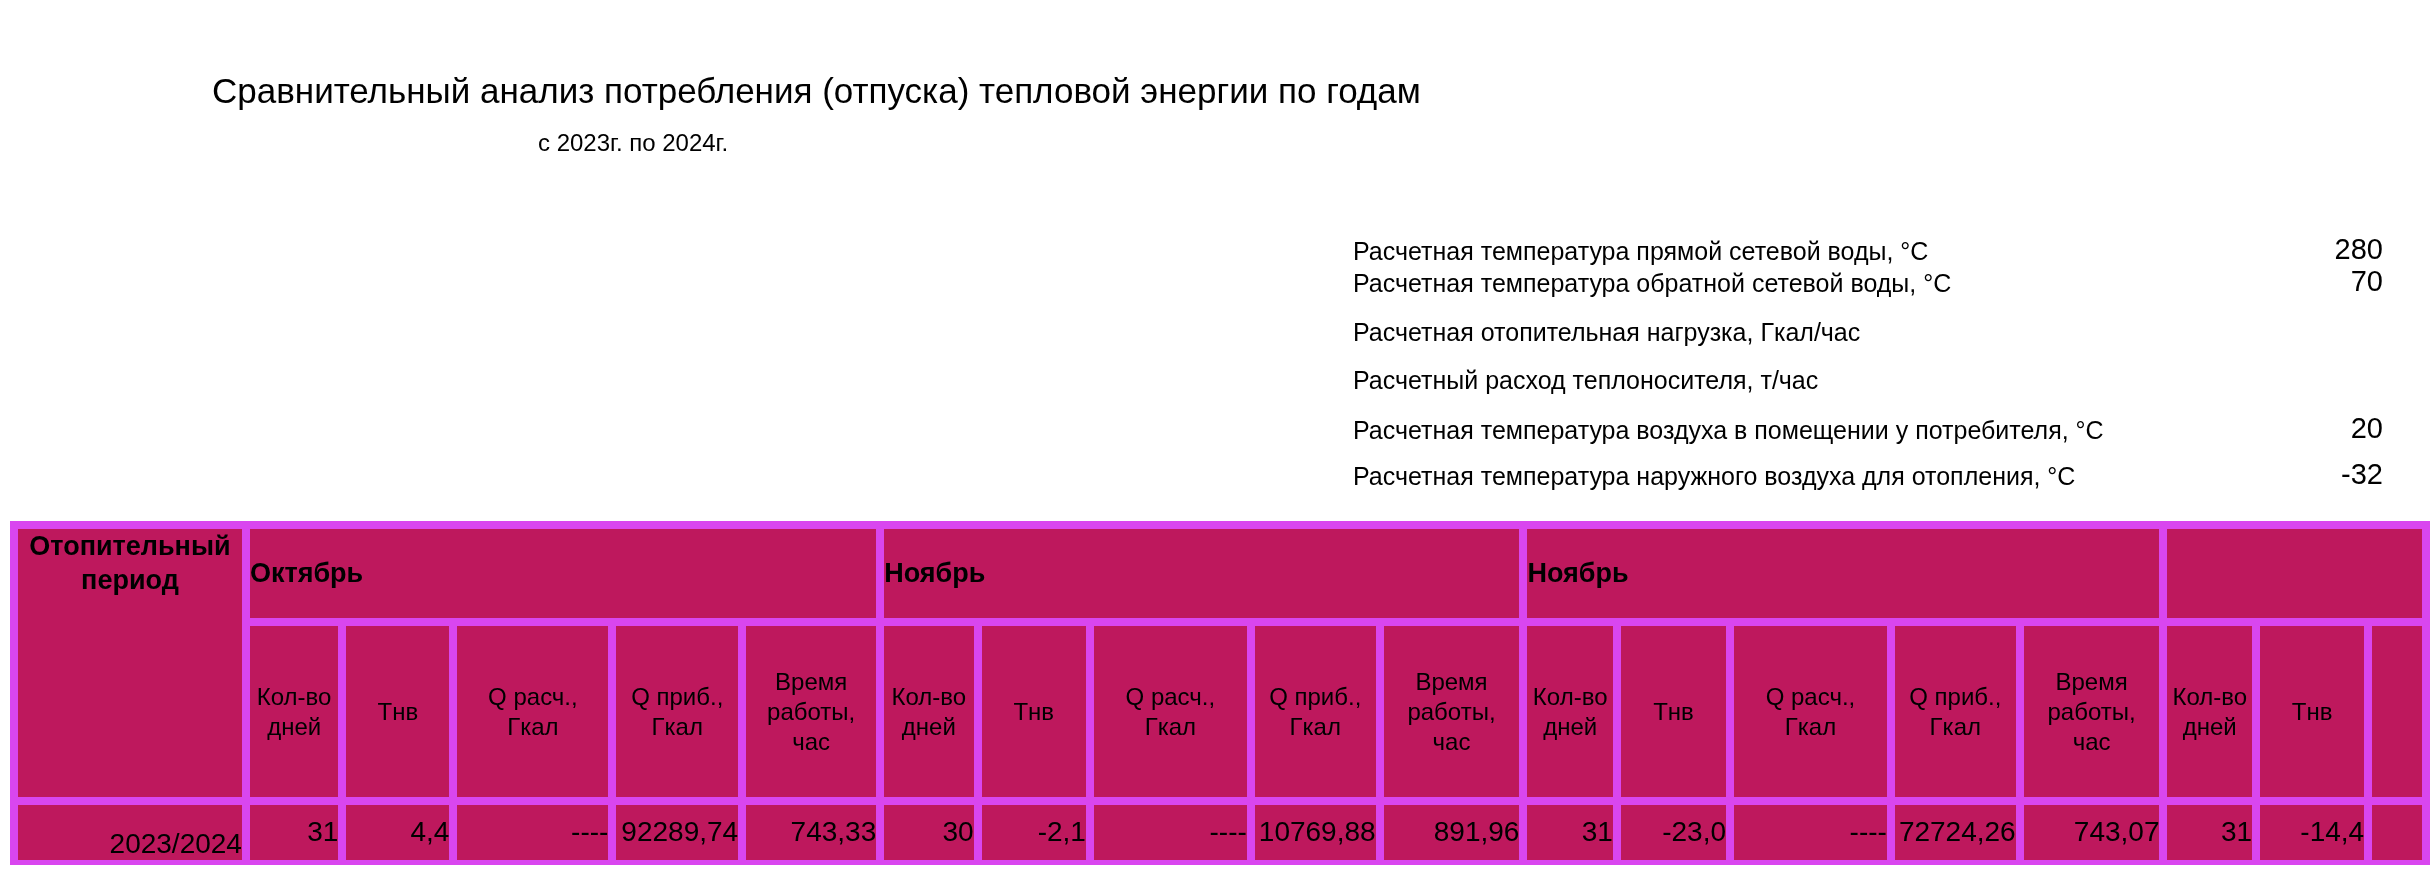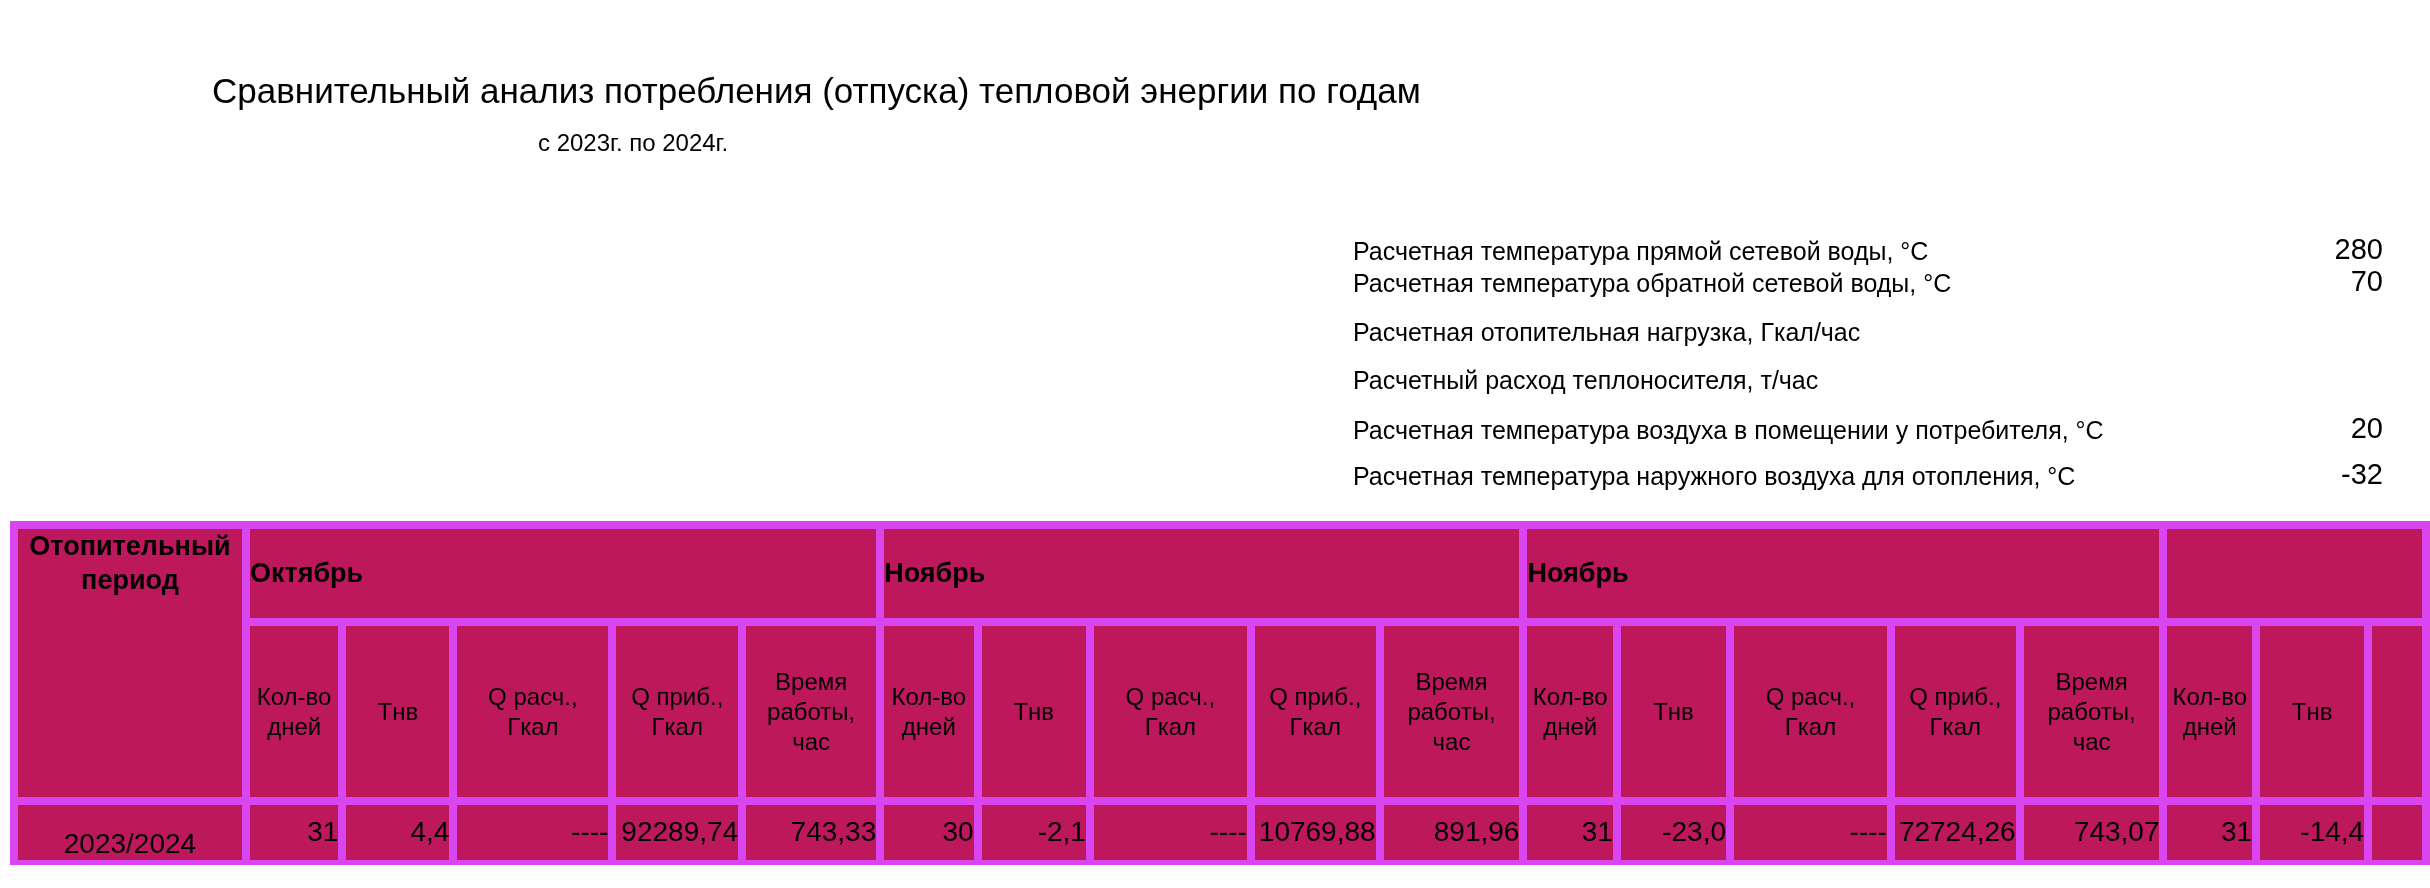--- a/index.html
+++ b/index.html
@@ -59,21 +59,21 @@
     text-align:center;vertical-align:middle;
     white-space:pre-line;
   }
   td.num{
     font-size:28px;
     text-align:right;vertical-align:middle;
     padding-right:10px;
   }
   td.year{
     font-size:28px;
-    text-align:center;vertical-align:bottom;
+    text-align:right;vertical-align:bottom;
     padding:0 0 5px 10px;
   }
 </style>
 </head>
 <body>
 
 <div class="page">
 
   <div class="report-title">Сравнительный анализ потребления (отпуска) тепловой энергии по годам</div>
   <div class="report-subtitle">с 2023г. по 2024г.</div>

